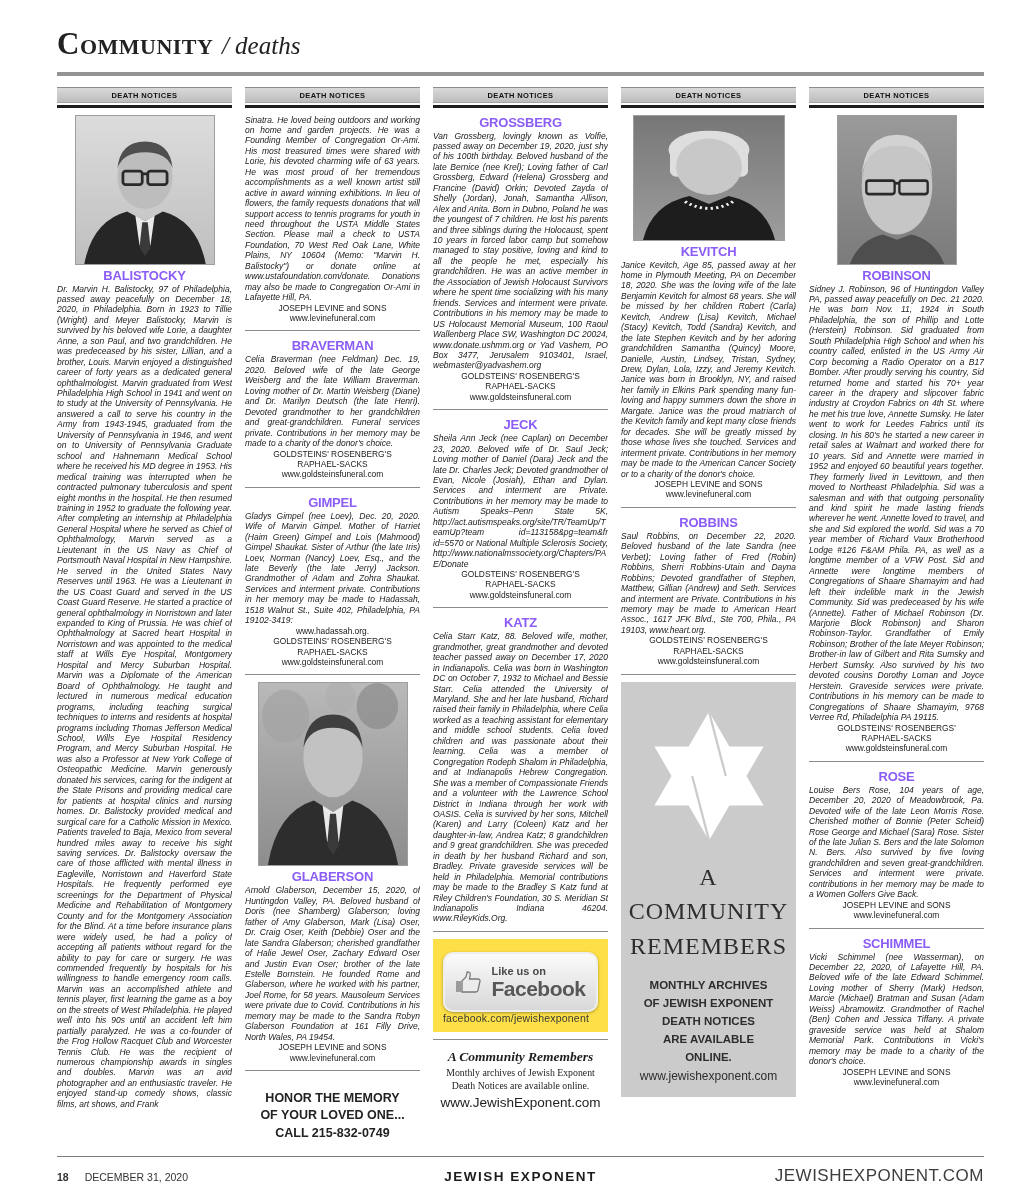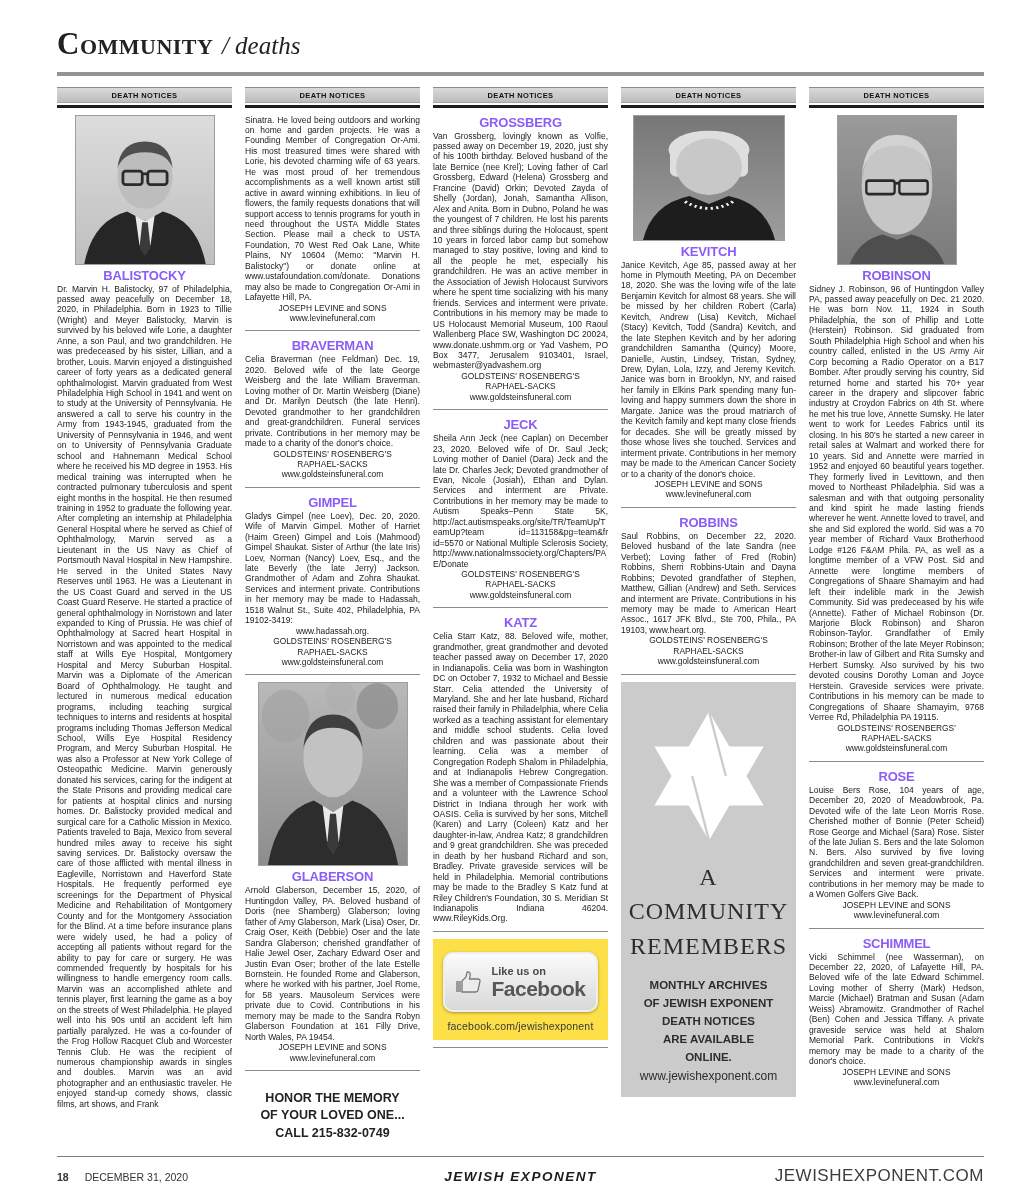--- a/index.html
+++ b/index.html
@@ -22,35 +22,35 @@
   .dn-bar { background:linear-gradient(#d9d9d9,#bdbdbd); border-top:1px solid #8c8c8c;
             border-bottom:1px solid #a5a5a5; font-size:7.5px; font-weight:700;
             letter-spacing:.4px; text-align:center; padding:2.5px 0 2px; color:#111; }
   .dn-rule { border-top:3px solid #1d1d1d; margin-top:2px; margin-bottom:7px; }
 
   .sep { border-top:1px solid #8a8a8a; margin:7px 0; }
 
   .obit-name { font-size:13px; font-weight:700; text-align:center; margin:2px 0 1px;
                letter-spacing:-.2px; color:#8b5cf6; }
   .obit-body { font-size:8.5px; line-height:10.45px; text-align:justify;
-               color:#1a1a1a; overflow-wrap:break-word; }
+               color:#1a1a1a; overflow-wrap:break-word;font-style:italic; }
   .signoff { font-size:8.4px; line-height:10.4px; text-align:center; color:#1a1a1a; }
 
   .photo { display:block; margin:1px auto 3px; border:1px solid #9e9e9e; background:#d5d5d5; }
 
   .house-ad { font-size:12.5px; font-weight:700; text-align:center; line-height:17.5px;
               padding:12px 0 2px; color:#222; }
 
   .fb-ad { background:#fde047; padding:13px 10px 8px; margin-top:2px; }
   .fb-box { background:linear-gradient(#fbfbfb,#d8d8d8); border:2px solid #eeeeee;
             border-radius:10px; box-shadow:0 1px 3px rgba(0,0,0,.35);
             padding:11px 6px; display:flex; align-items:center; justify-content:center; gap:9px; }
   .fb-like { font-size:11px; font-weight:700; color:#4a4a4a; line-height:1.15; }
   .fb-brand { font-size:21px; font-weight:700; color:#575757; letter-spacing:-.5px; line-height:1; }
-  .fb-url { font-size:10.5px; color:#383838; text-align:center; margin-top:8px; letter-spacing:.2px; }
+  .fb-url { font-size:10.5px; color:#383838; text-align:left; letter-spacing:.2px; }
 
   .acr { padding-top:2px; text-align:center; }
   .acr-title { font-family:"Liberation Serif", serif; font-weight:700; font-style:italic;
                font-size:13.5px; color:#1d1d1d; }
   .acr-line { font-family:"Liberation Serif", serif; font-size:9.8px; margin-top:2px; color:#222; }
   .acr-url { font-size:13.5px; margin-top:4px; color:#222; }
 
   .star-ad { background:#cbcbcb; margin-top:4px; padding:24px 6px 14px; text-align:center; }
   .star-svg { display:block; margin:0 auto 14px; }
   .star-word { font-family:"Liberation Serif", serif; font-size:24px; color:#2d2d2d;
@@ -58,21 +58,21 @@
   .star-sub { font-size:11.5px; font-weight:700; color:#2d2d2d; line-height:18px; margin-top:12px; }
   .star-url { font-size:12px; color:#2d2d2d; margin-top:3px; }
 
   
   .footer { position:absolute; left:57px; right:34px; top:1156px;
             border-top:1px solid #7c7c7c; padding-top:9px;
             display:flex; align-items:baseline; }
   .footer-left { flex:1; text-align:left; font-size:10.5px; color:#333; }
   .footer-left .pg { font-weight:700; margin-right:16px; }
   .footer-center { flex:1; text-align:center; font-size:13.5px; font-weight:700;
-                   letter-spacing:1.5px; color:#1c1c1c;font-style:italic; }
+                   letter-spacing:1.5px; color:#1c1c1c; }
   .footer-right { flex:1; text-align:right; font-size:17px; color:#3d3d3d; letter-spacing:.5px; }
 </style>
 </head>
 <body>
 
 <div class="page">
 
   <div class="masthead">
     <span class="masthead-title">Community</span>
     <span class="masthead-sub">/ deaths</span>
@@ -191,20 +191,26 @@
               <path d="M7 22 V11 l4-4 1.2-5.2 c2.2,0 3.3,1.2 3,3.2 L14.5 9 H23 c1.3,0 2.2,1 2,2.2 l-2 9 c-.2,1-1,1.8-2.2,1.8 Z" fill="#ececec" stroke="#787878" stroke-width="1.3"></path>
             </svg>
             <div class="fb-txt">
               <div class="fb-like">Like us on</div>
               <div class="fb-brand">Facebook</div>
             </div>
           </div>
           <div class="fb-url">facebook.com/jewishexponent</div>
         </div>
         <div class="sep"></div>
+        <div class="acr">
+          <div class="acr-title">A Community Remembers</div>
+          <div class="acr-line">Monthly archives of Jewish Exponent</div>
+          <div class="acr-line">Death Notices are available online.</div>
+          <div class="acr-url">www.JewishExponent.com</div>
+        </div>
       </div>
       <div class="col">
         <div class="dn-bar">DEATH NOTICES</div>
         <div class="dn-rule"></div>
         <div class="obit">
           <svg class="photo" width="152" height="126" viewBox="0 0 100 110" preserveAspectRatio="none">
             <defs>
               <linearGradient id="gkevitchphoto" x1="0" y1="0" x2="0" y2="1">
                 <stop offset="0" stop-color="#777777"></stop>
                 <stop offset="1" stop-color="#9d9d9d"></stop>

